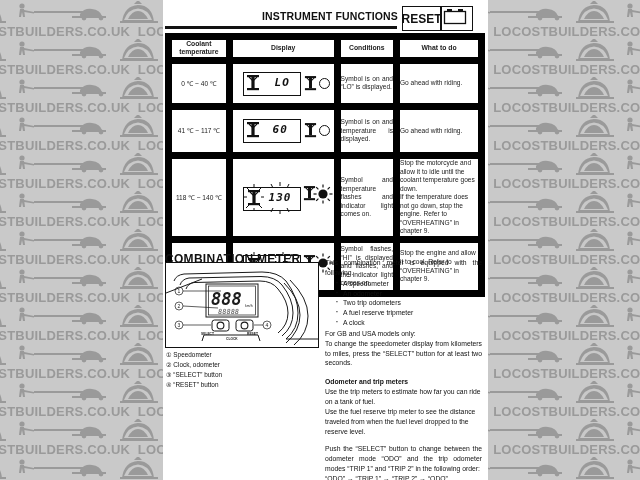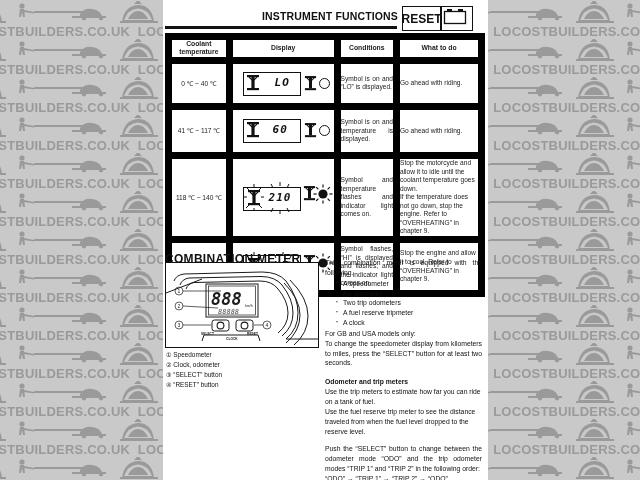--- a/index.html
+++ b/index.html
@@ -1284,21 +1284,21 @@
                   <path d="M11 1 L11 4"></path>
                   <path d="M19 4 L16 7"></path>
                 <path d="M1 14 L4 14"></path>
                   <path d="M21 14 L18 14"></path>
                 <path d="M3 25 L6 22"></path>
                   <path d="M11 28 L11 25"></path>
                   <path d="M19 25 L16 22"></path>
               </g>
             </svg>
 
-            <div class="lcd-digits" style="left:36px;top:26px;">210</div>
+            <div class="lcd-digits" style="left:36px;top:26px;">130</div>
             <svg style="position:absolute;left:31px;top:15px;" width="36" height="36" viewBox="0 0 36 36">
               <g stroke="#111" stroke-width="1" fill="none">
                 <path d="M7 4 L9 8"></path>
                   <path d="M16 2 L16 6"></path>
                   <path d="M25 4 L23 8"></path>
                 <path d="M7 32 L9 28"></path>
                   <path d="M16 34 L16 30"></path>
                   <path d="M25 32 L23 28"></path>
               </g>
             </svg>

